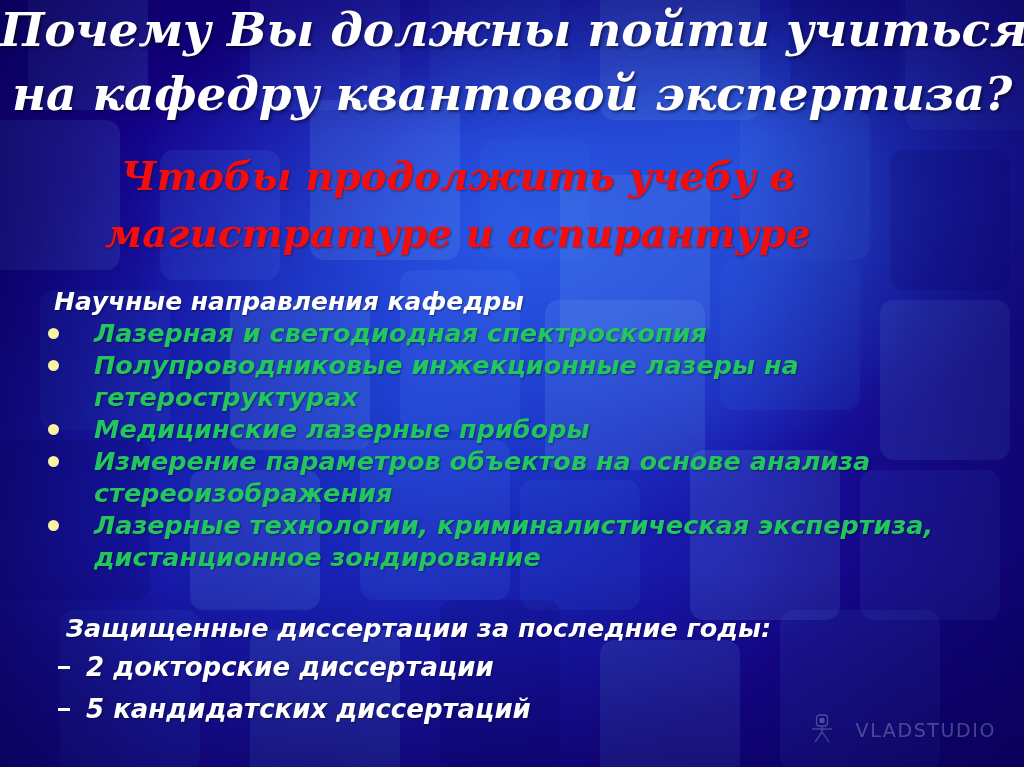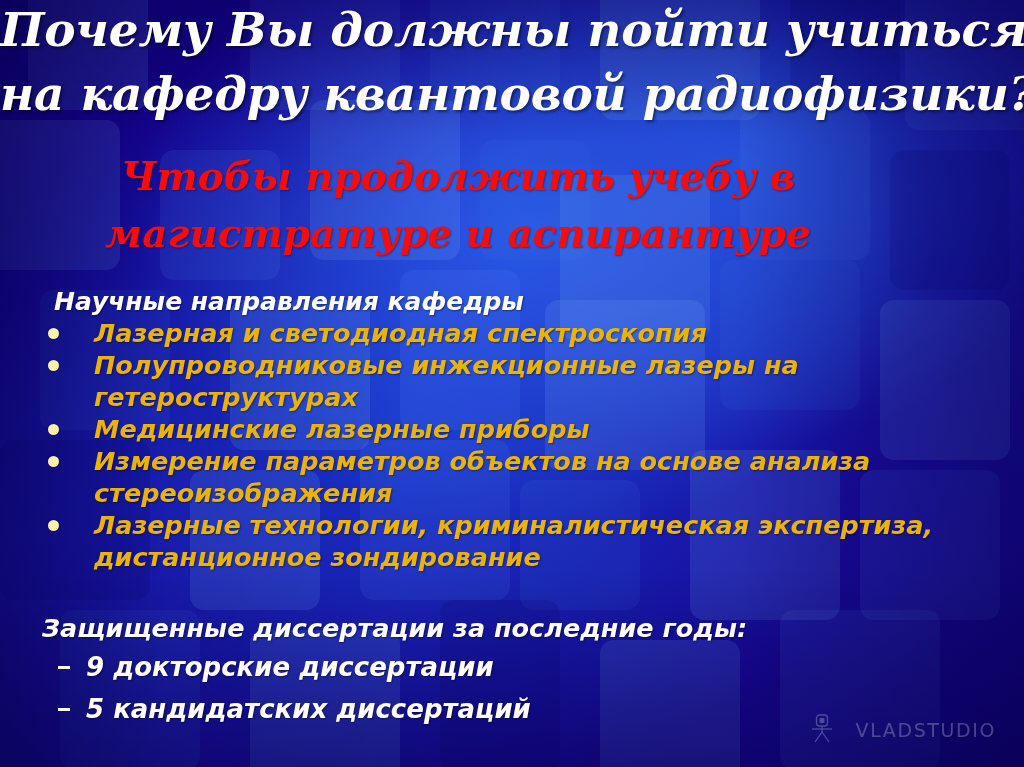--- a/index.html
+++ b/index.html
@@ -107,21 +107,21 @@
   }
   ul.bullets > li {
     position: relative;
     margin: 0 12px 0 0;
     padding: 0 18px 0 94px;
     font-family: "DejaVu Sans", "Liberation Sans", sans-serif;
     font-style: italic;
     font-weight: bold;
     font-size: 25.5px;
     line-height: 32px;
-    color: #eab308;
+    color: #22c55e;
     text-shadow: 1px 1px 2px rgba(0,0,0,0.4);
   }
   ul.bullets > li .dot {
     position: absolute;
     left: 48px;
     top: 11px;
     width: 11px;
     height: 11px;
     border-radius: 50%;
     background: #f7f2a5;
@@ -134,21 +134,21 @@
     left: 0;
     width: 1024px;
   }
   .closing-heading {
     font-family: "DejaVu Sans", "Liberation Sans", sans-serif;
     font-style: italic;
     font-weight: bold;
     font-size: 25.5px;
     line-height: 36px;
     color: #ffffff;
-    margin-left: 42px;
+    margin-left: 66px;
     text-shadow: 1px 1px 2px rgba(0,0,0,0.4);
   }
   ul.dashes { list-style: none; margin: 0; padding: 0; }
   ul.dashes > li {
     position: relative;
     padding: 0 0 0 86px;
     font-family: "DejaVu Sans", "Liberation Sans", sans-serif;
     font-style: italic;
     font-weight: bold;
     font-size: 26px;
@@ -227,21 +227,21 @@
     <i class="s2" style="left:600px; top:640px;  width:140px; height:150px;"></i>
     <i class="s1" style="left:780px; top:610px;  width:160px; height:160px;"></i>
   </div>
 
   <div class="bg-vignette"></div>
 
   <div class="content">
 
     <div class="title-block">
       <div class="title-line">Почему Вы должны пойти учиться</div>
-      <div class="title-line">на кафедру квантовой радиофизики?</div>
+      <div class="title-line">на кафедру квантовой экспертиза?</div>
     </div>
 
     <div class="subtitle-block">
       <div class="subtitle-line">Чтобы продолжить учебу в</div>
       <div class="subtitle-line">магистратуре и аспирантуре</div>
     </div>
 
     <div class="body-block">
       <div class="section-heading">Научные направления кафедры</div>
       <ul class="bullets">
@@ -266,21 +266,21 @@
           <span>Лазерные технологии, криминалистическая экспертиза, дистанционное зондирование</span>
         </li>
       </ul>
     </div>
 
     <div class="closing-block">
       <div class="closing-heading">Защищенные диссертации за последние годы:</div>
       <ul class="dashes">
         <li>
           <span class="dash"></span>
-          <span>9 докторские диссертации</span>
+          <span>2 докторские диссертации</span>
         </li>
         <li>
           <span class="dash"></span>
           <span>5 кандидатских диссертаций</span>
         </li>
       </ul>
     </div>
 
     <div class="watermark">
       <span>

